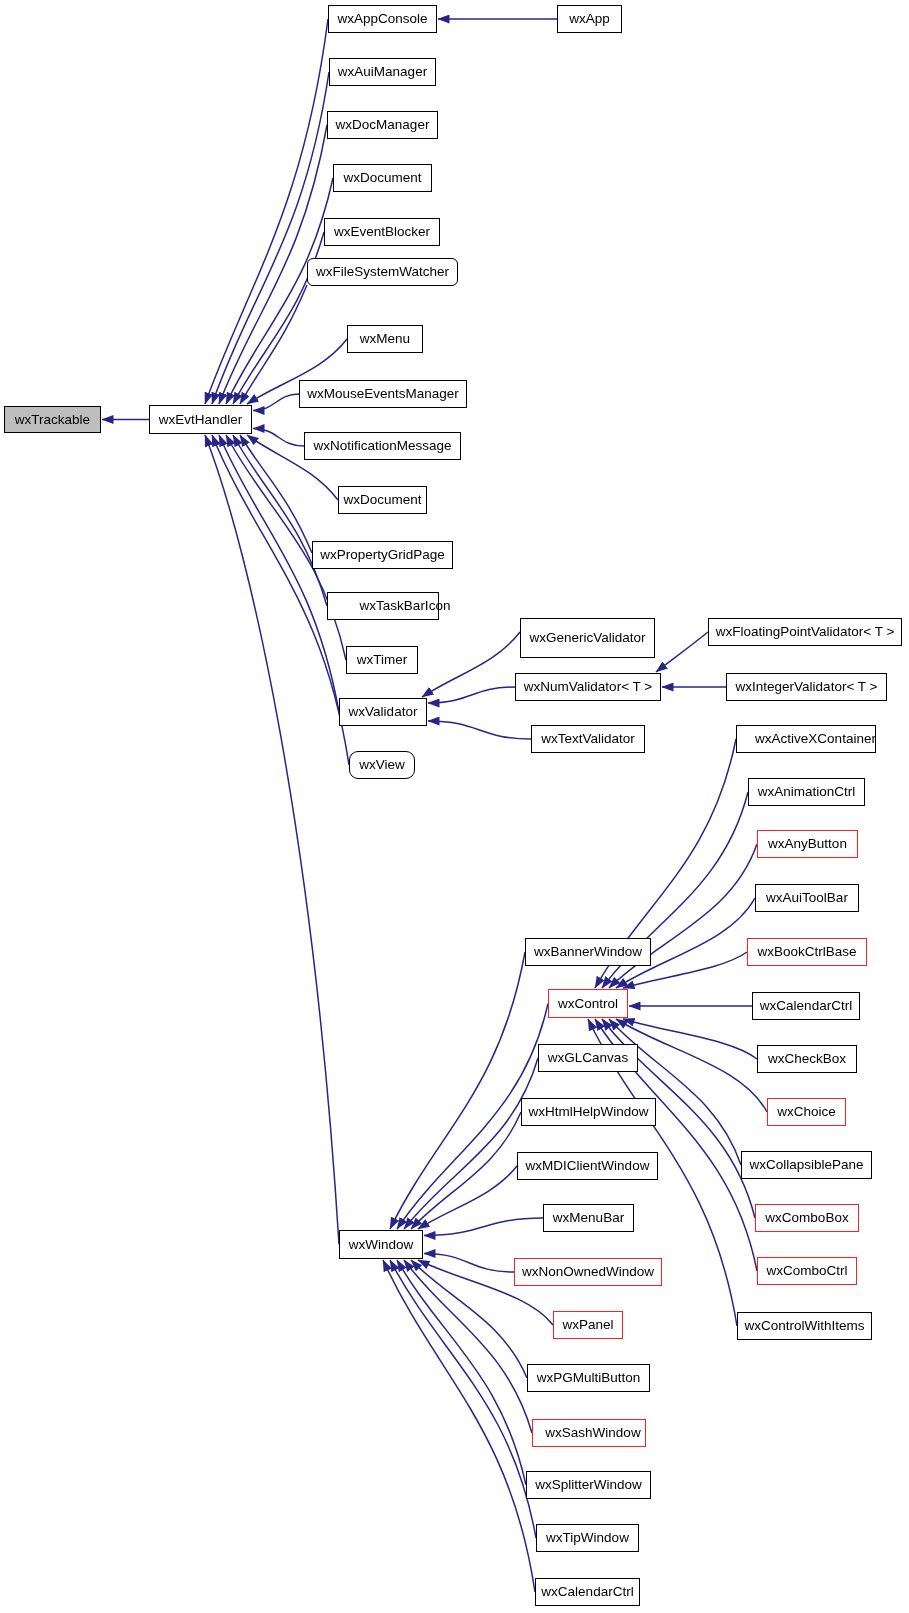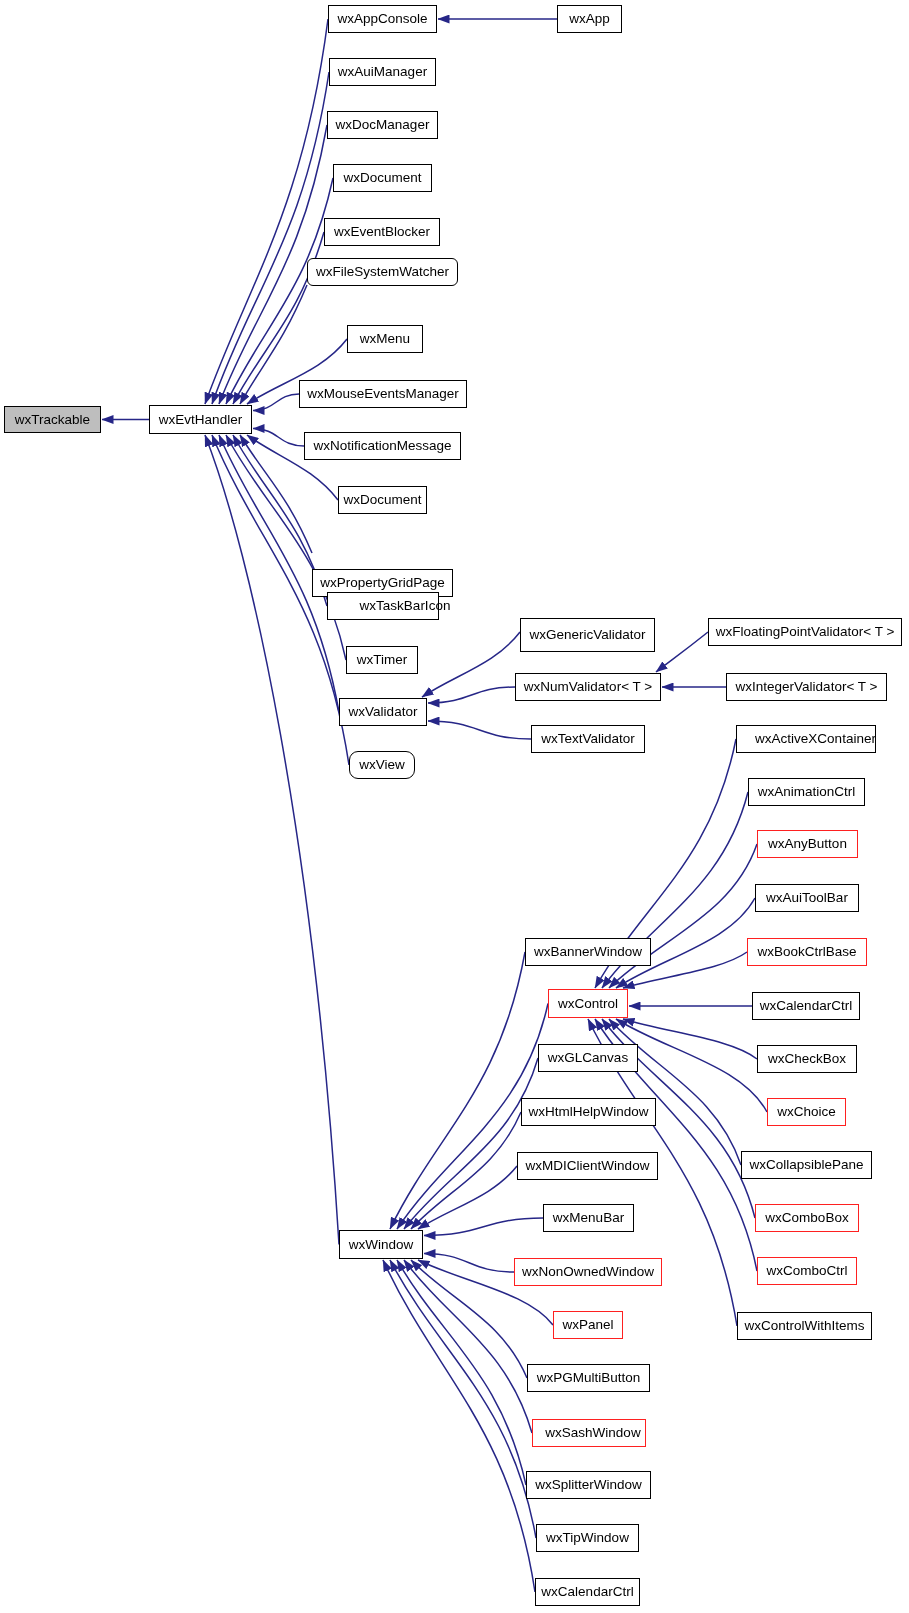--- a/index.html
+++ b/index.html
@@ -111,28 +111,28 @@
     <div class="node" style="left: 328px; top: 5px; width: 109px; height: 28px;">wxAppConsole</div>
     <div class="node" style="left: 329px; top: 58px; width: 107px; height: 28px;">wxAuiManager</div>
     <div class="node" style="left: 327px; top: 111px; width: 111px; height: 28px;">wxDocManager</div>
     <div class="node" style="left: 333px; top: 164px; width: 99px; height: 28px;">wxDocument</div>
     <div class="node" style="left: 324px; top: 218px; width: 116px; height: 28px;">wxEventBlocker</div>
     <div class="node" style="left: 307px; top: 258px; width: 151px; height: 28px; border-radius: 6px;">wxFileSystemWatcher</div>
     <div class="node" style="left: 347px; top: 325px; width: 76px; height: 28px;">wxMenu</div>
     <div class="node" style="left: 299px; top: 380px; width: 168px; height: 28px;">wxMouseEventsManager</div>
     <div class="node" style="left: 304px; top: 432px; width: 157px; height: 28px;">wxNotificationMessage</div>
     <div class="node" style="left: 338px; top: 486px; width: 89px; height: 28px;">wxDocument</div>
-    <div class="node" style="left: 312px; top: 569px; width: 141px; height: 28px;">wxPropertyGridPage</div>
+    <div class="node" style="left: 312px; top: 541px; width: 141px; height: 28px;">wxPropertyGridPage</div>
     <div class="node" style="left: 327px; top: 592px; width: 112px; height: 28px; padding-left: 44px;">wxTaskBarIcon</div>
     <div class="node" style="left: 346px; top: 646px; width: 72px; height: 28px;">wxTimer</div>
     <div class="node" style="left: 339px; top: 698px; width: 88px; height: 28px;">wxValidator</div>
     <div class="node" style="left: 349px; top: 751px; width: 66px; height: 28px; border-radius: 9px;">wxView</div>
     <div class="node" style="left: 339px; top: 1230px; width: 84px; height: 29px;">wxWindow</div>
     <div class="node" style="left: 557px; top: 5px; width: 65px; height: 28px;">wxApp</div>
-    <div class="node" style="left: 520px; top: 618px; width: 135px; height: 34px;">wxGenericValidator</div>
+    <div class="node" style="left: 520px; top: 618px; width: 135px; height: 40px;">wxGenericValidator</div>
     <div class="node" style="left: 515px; top: 673px; width: 146px; height: 28px;">wxNumValidator&lt; T &gt;</div>
     <div class="node" style="left: 531px; top: 725px; width: 114px; height: 28px;">wxTextValidator</div>
     <div class="node" style="left: 708px; top: 618px; width: 194px; height: 28px;">wxFloatingPointValidator&lt; T &gt;</div>
     <div class="node" style="left: 726px; top: 673px; width: 161px; height: 28px;">wxIntegerValidator&lt; T &gt;</div>
     <div class="node" style="left: 525px; top: 938px; width: 126px; height: 28px;">wxBannerWindow</div>
     <div class="node red" style="left: 548px; top: 989px; width: 80px; height: 29px;">wxControl</div>
     <div class="node" style="left: 538px; top: 1044px; width: 100px; height: 28px;">wxGLCanvas</div>
     <div class="node" style="left: 521px; top: 1098px; width: 135px; height: 28px;">wxHtmlHelpWindow</div>
     <div class="node" style="left: 517px; top: 1152px; width: 141px; height: 28px;">wxMDIClientWindow</div>
     <div class="node" style="left: 543px; top: 1204px; width: 91px; height: 28px;">wxMenuBar</div>

